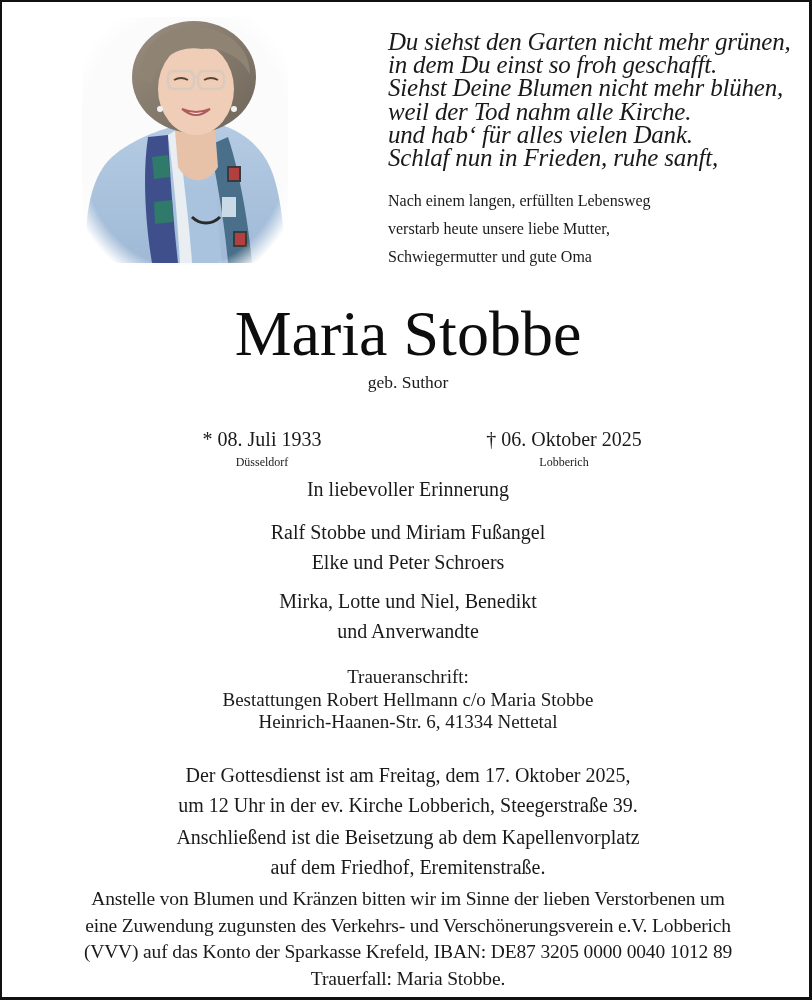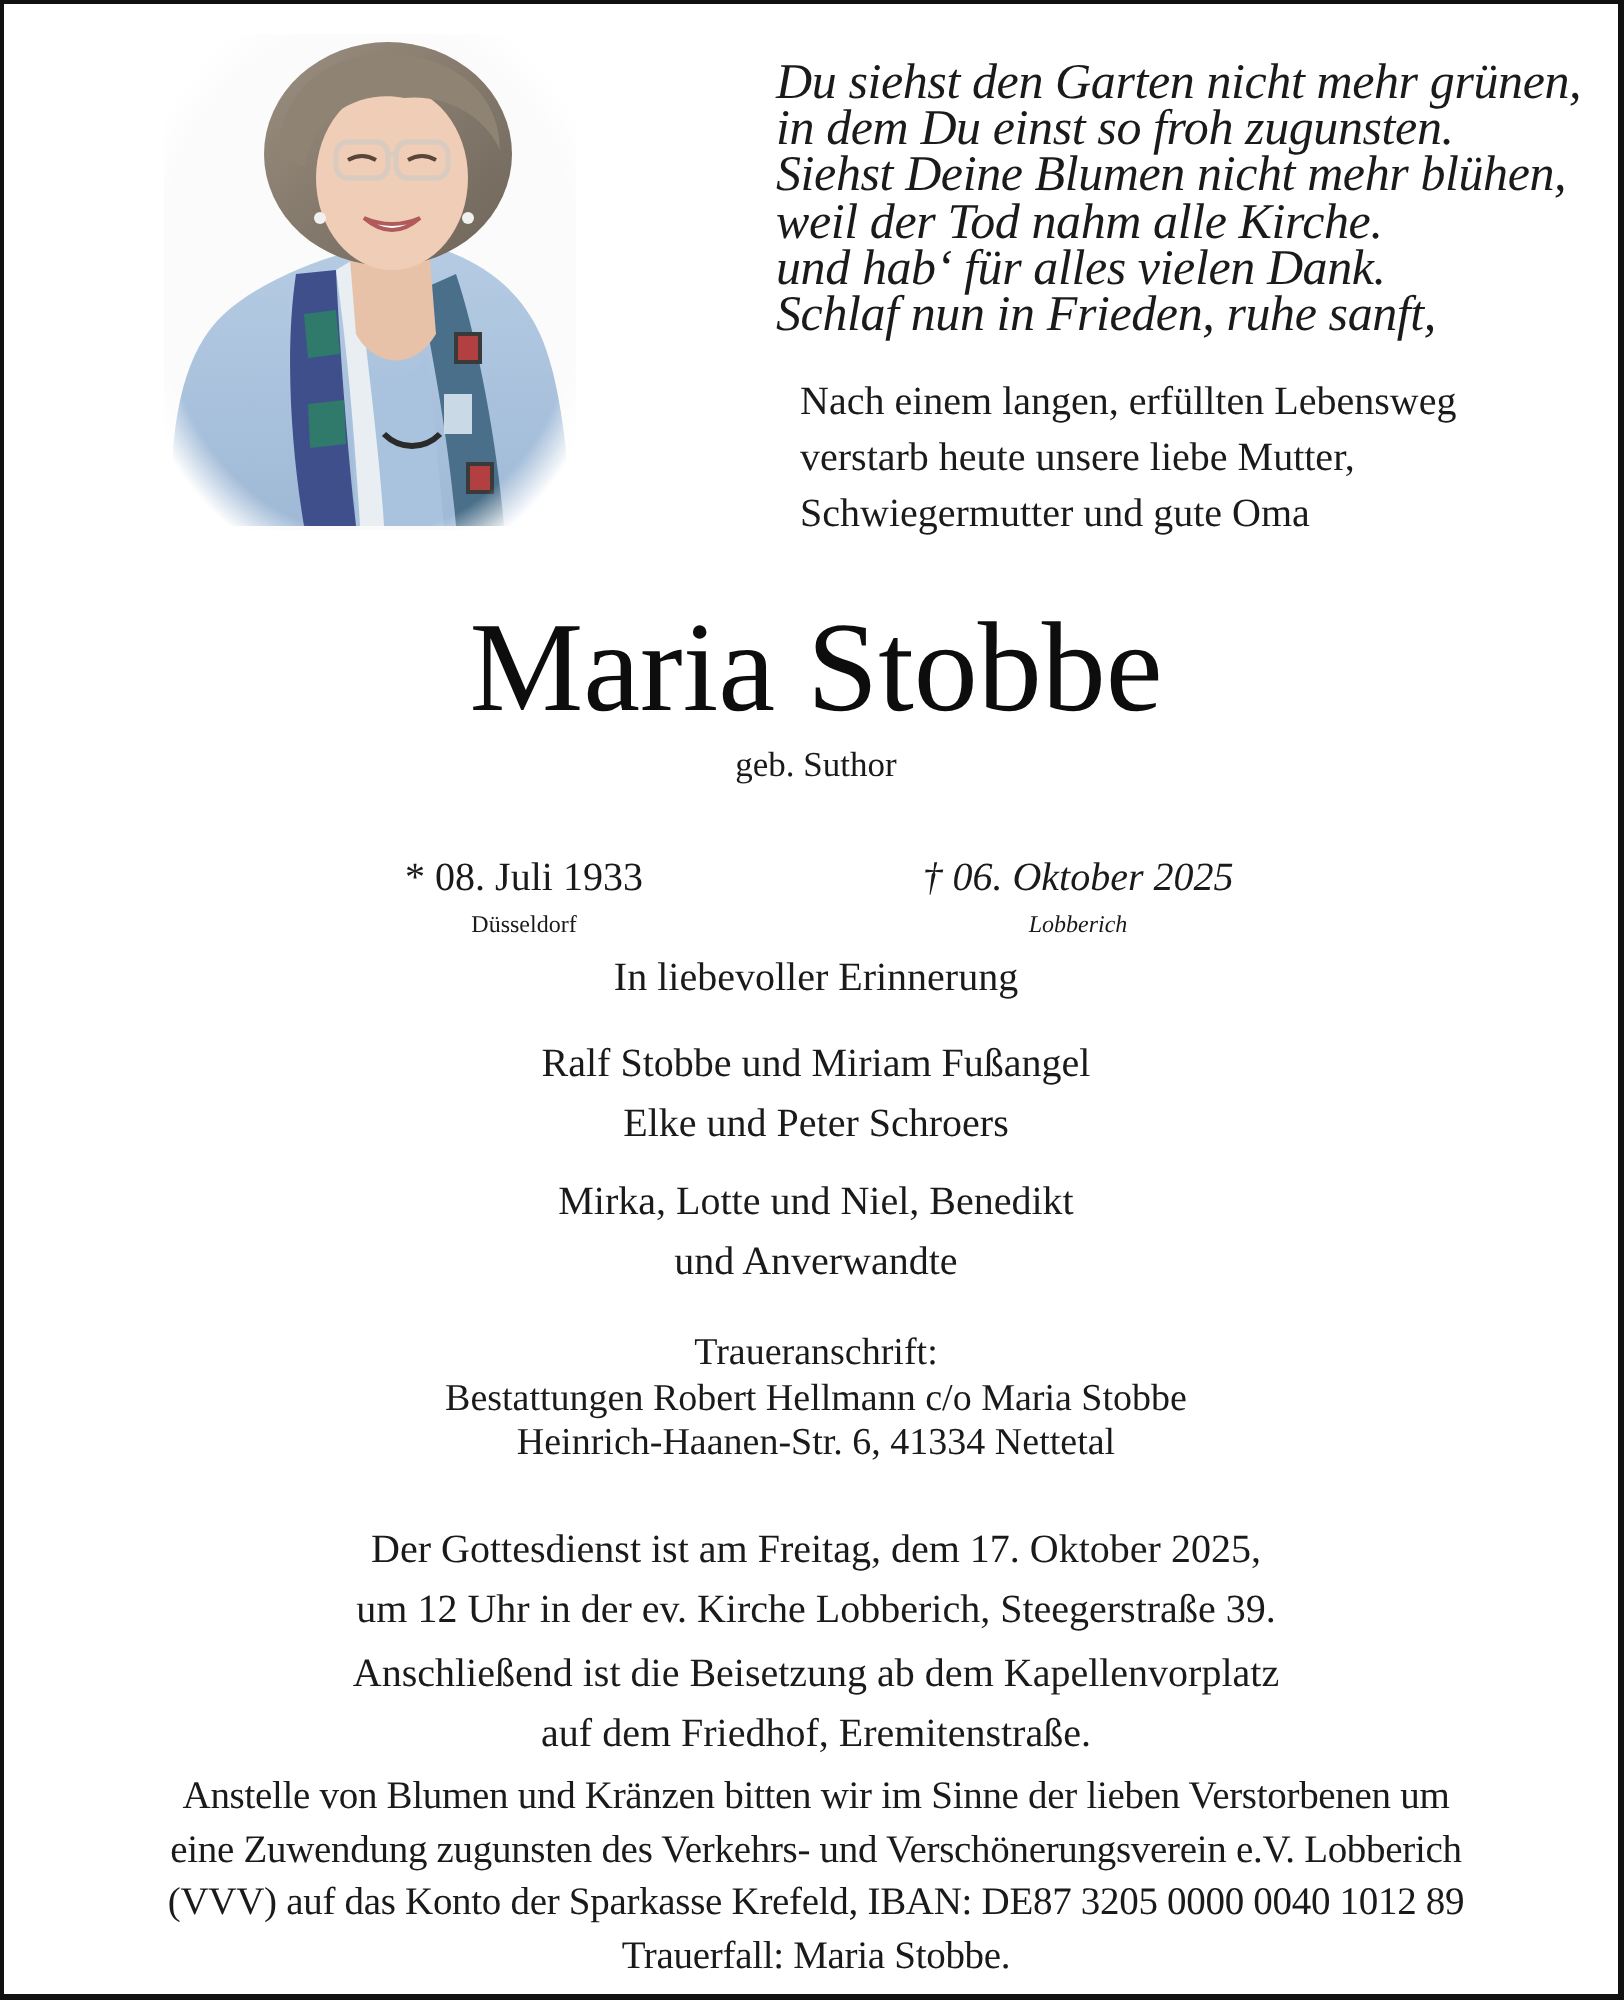--- a/index.html
+++ b/index.html
@@ -11,34 +11,34 @@
     font-family: "Liberation Serif", "DejaVu Serif", serif;
     color: #1a1a1a;
   }
   .photo { position: absolute; left: 80px; top: 15px; width: 206px; height: 248px; }
   .poem {
     position: absolute; left: 386px; top: 28px; width: 410px;
     font-style: italic; font-size: 25px; line-height: 23.2px; letter-spacing: -0.2px;
   }
   .poem div { white-space: nowrap; }
   .intro {
-    position: absolute; left: 398px; top: 185px; width: 410px;
-    font-size: 20px; line-height: 28px;
+    position: absolute; left: 386px; top: 185px; width: 410px;
+    font-size: 16px; line-height: 28px;
   }
   .intro div { white-space: nowrap; }
   .name {
     position: absolute; left: 0; top: 292px; width: 812px; text-align: center;
     font-size: 64px; line-height: 80px; color: #0d0d0d; letter-spacing: 0px;
   }
   .maiden {
     position: absolute; left: 0; top: 369px; width: 812px; text-align: center; font-size: 17.5px; line-height: 22px;
   }
   .birth, .death { position: absolute; top: 400px; text-align: center; margin-top: 24px; }
   .birth { left: 160px; width: 200px; }
-  .death { left: 430px; width: 214px; font-style: italic; }
+  .death { left: 455px; width: 214px; }
   .date { font-size: 20px; line-height: 26px; white-space: nowrap; }
   .place { font-size: 12px; line-height: 20px; white-space: nowrap; }
   .center { position: absolute; left: 0; width: 812px; text-align: center; }
   .center div { white-space: nowrap; }
   .memory { top: 474px; font-size: 20px; line-height: 26px; }
   .mourners1 { top: 515px; font-size: 20px; line-height: 30px; }
   .mourners2 { top: 584px; font-size: 20px; line-height: 30px; }
   .address { top: 664px; font-size: 19px; line-height: 22.5px; }
   .service { top: 758px; font-size: 20px; line-height: 30px; }
   .burial { top: 820px; font-size: 20px; line-height: 30px; }
@@ -99,21 +99,21 @@
 
     <path d="M100 92 Q114 104 128 92 Q114 98 100 92 Z" fill="#ffffff" stroke="#b05a5a" stroke-width="2"></path>
 
     <circle cx="78" cy="92" r="3" fill="#f1f1f1"></circle>
     <circle cx="152" cy="92" r="3" fill="#f1f1f1"></circle>
     <rect x="0" y="0" width="206" height="248" fill="url(#fade)"></rect>
   </svg>
 
   <div class="poem">
     <div>Du siehst den Garten nicht mehr grünen,</div>
-    <div>in dem Du einst so froh zugunsten.</div>
+    <div>in dem Du einst so froh geschafft.</div>
     <div>Siehst Deine Blumen nicht mehr blühen,</div>
     <div>weil der Tod nahm alle Kirche.</div>
     <div>und hab‘ für alles vielen Dank.</div>
     <div>Schlaf nun in Frieden, ruhe sanft,</div>
   </div>
 
   <div class="intro">
     <div>Nach einem langen, erfüllten Lebensweg</div>
     <div>verstarb heute unsere liebe Mutter,</div>
     <div>Schwiegermutter und gute Oma</div>

